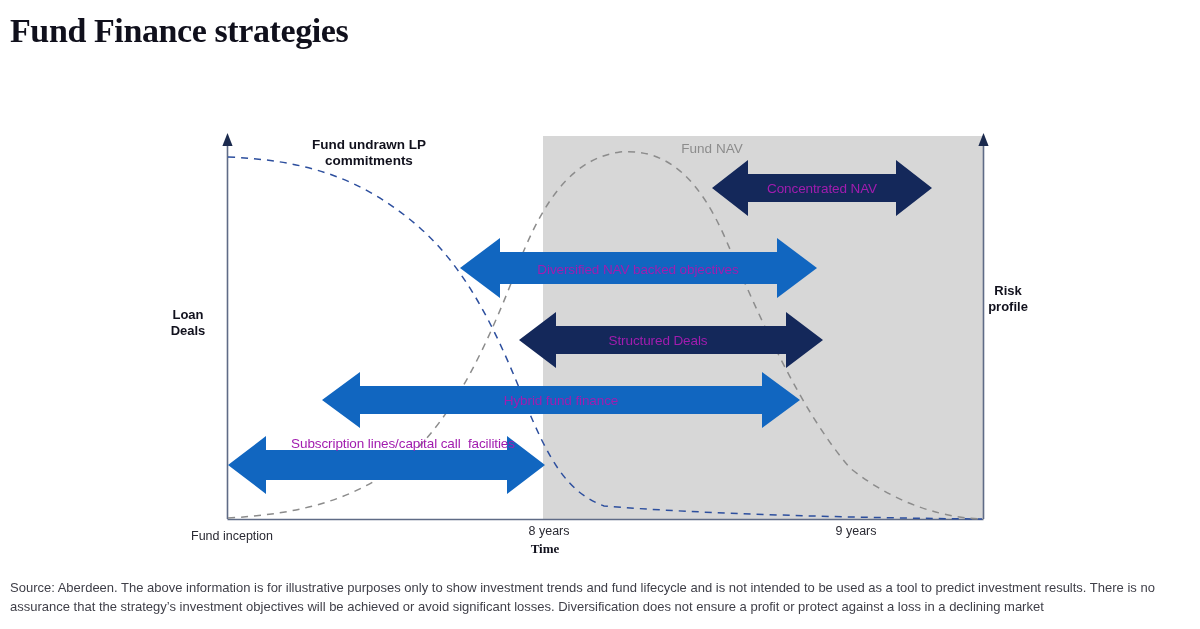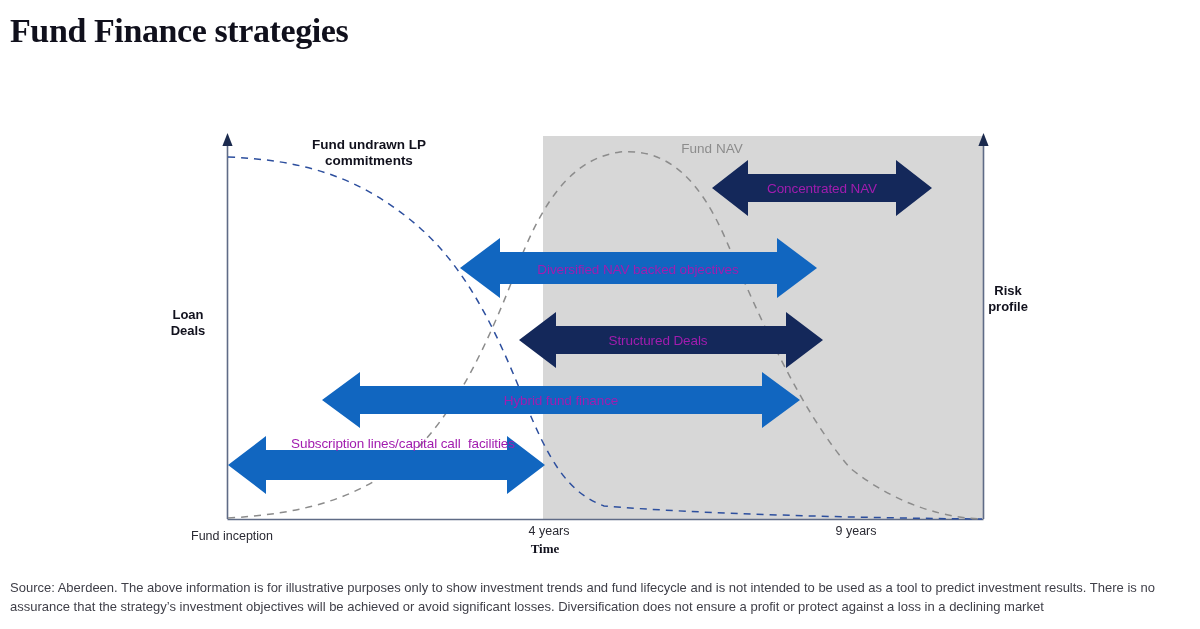--- a/index.html
+++ b/index.html
@@ -172,20 +172,20 @@
   <div class="curve-label nav" style="left:712px; top:141px;">Fund NAV</div>
 
   <div class="axis-label" style="left:188px; top:307px;">Loan
 Deals</div>
 
   <div class="axis-label" style="left:1008px; top:283px;">Risk
 profile</div>
 
   <div class="tick-label left-anchored" style="left:191px; top:529px;">Fund inception</div>
 
-  <div class="tick-label" style="left:549px; top:524px;">4 years</div>
+  <div class="tick-label" style="left:549px; top:524px;">8 years</div>
 
   <div class="tick-label" style="left:856px; top:524px;">9 years</div>
 
   <div class="x-axis-title" style="left:545px; top:541px;">Time</div>
 </div>
 
 <div id="footnote">Source: Aberdeen. The above information is for illustrative purposes only to show investment trends and fund lifecycle and is not intended to be used as a tool to predict investment results. There is no assurance that the strategy’s investment objectives will be achieved or avoid significant losses. Diversification does not ensure a profit or protect against a loss in a declining market</div>
 
 </body></html>

